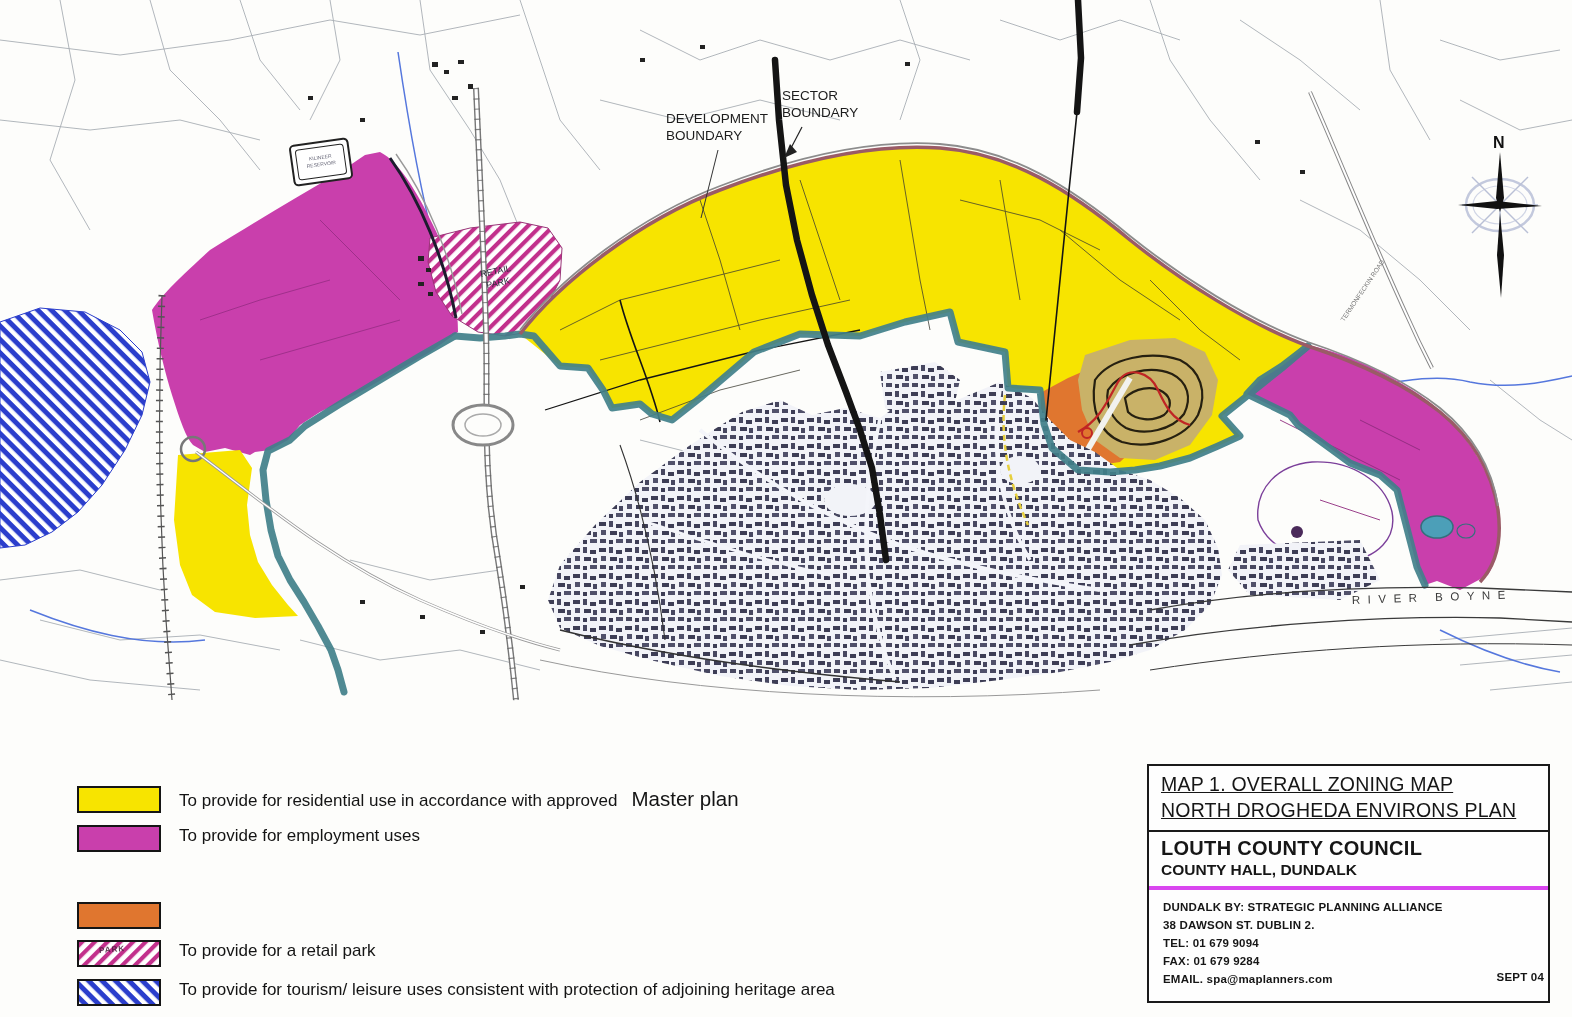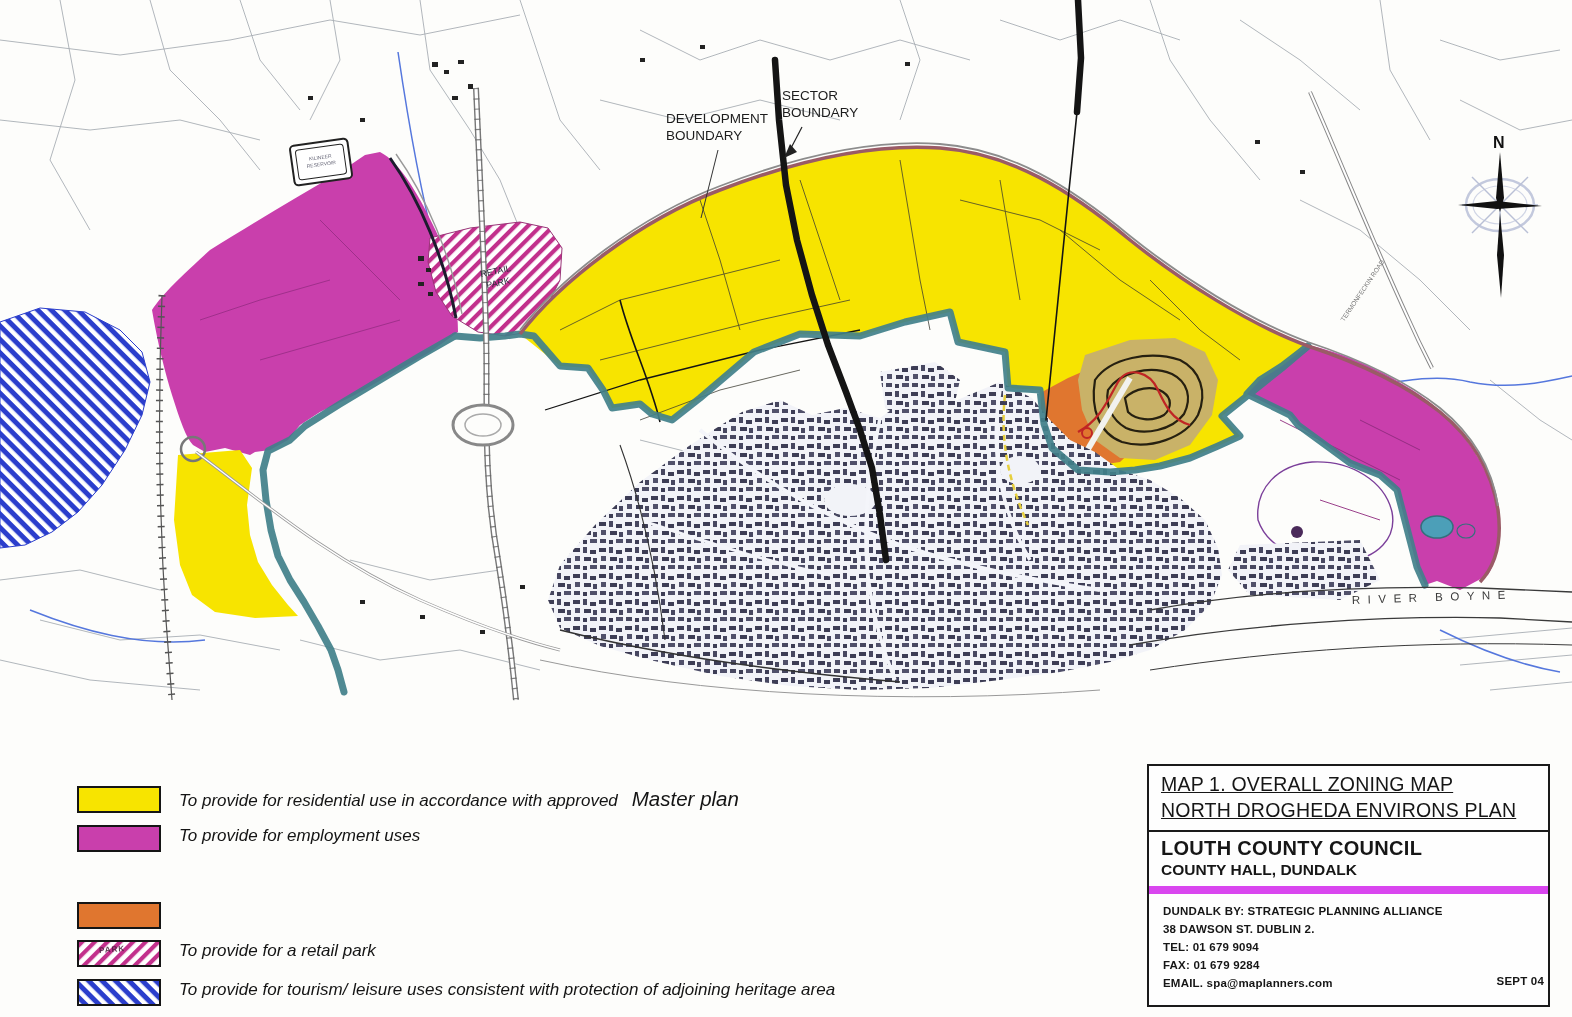--- a/index.html
+++ b/index.html
@@ -11,30 +11,30 @@
   }
   #map-stage{position:absolute;left:0;top:0;width:1572px;height:1017px;}
   
   .legend-row{position:absolute;left:77px;display:flex;align-items:flex-start;}
   .swatch-wrap{position:relative;width:80px;height:23px;flex:0 0 auto;}
   .swatch{display:block;border:2.5px solid #151515;}
   .swatch-tiny-text{
     position:absolute;left:22px;top:5px;font-size:8px;color:#44203a;
     letter-spacing:1px;transform:rotate(-4deg);opacity:.85;font-weight:600;
   }
-  .legend-label{margin-left:22px;margin-top:1px;font-size:17px;color:#141414;white-space:nowrap;font-style:italic;}
+  .legend-label{margin-left:22px;margin-top:1px;font-size:17px;color:#141414;white-space:nowrap;}
   .legend-label .suffix{font-size:20.5px;margin-left:14px;}
   
   #title-block{
     position:absolute;left:1147px;top:764px;width:399px;
     border:2.5px solid #1a1a1a;background:#fefefe;
   }
   .tb-s1{padding:6px 12px 7px;border-bottom:2.5px solid #1a1a1a;}
   .tb-s1 div{font-size:19.5px;line-height:1.32;font-weight:500;letter-spacing:.2px;text-decoration:underline;}
-  .tb-s2{padding:5px 12px 7px;border-bottom:8px solid #d946ef;}
+  .tb-s2{padding:5px 12px 7px;border-bottom:4px solid #d946ef;}
   .tb-org{font-size:20px;font-weight:600;letter-spacing:.3px;}
   .tb-addr{font-size:15.5px;font-weight:700;margin-top:1px;}
   .tb-s3{padding:9px 14px 12px;position:relative;min-height:78px;}
   .tb-s3 div{font-size:11.5px;font-weight:600;line-height:1.55;letter-spacing:.2px;}
   .tb-date{position:absolute;right:4px;bottom:14px;font-size:16.5px;font-weight:500;}
 </style>
 </head>
 <body>
 
 <div id="map-stage">

